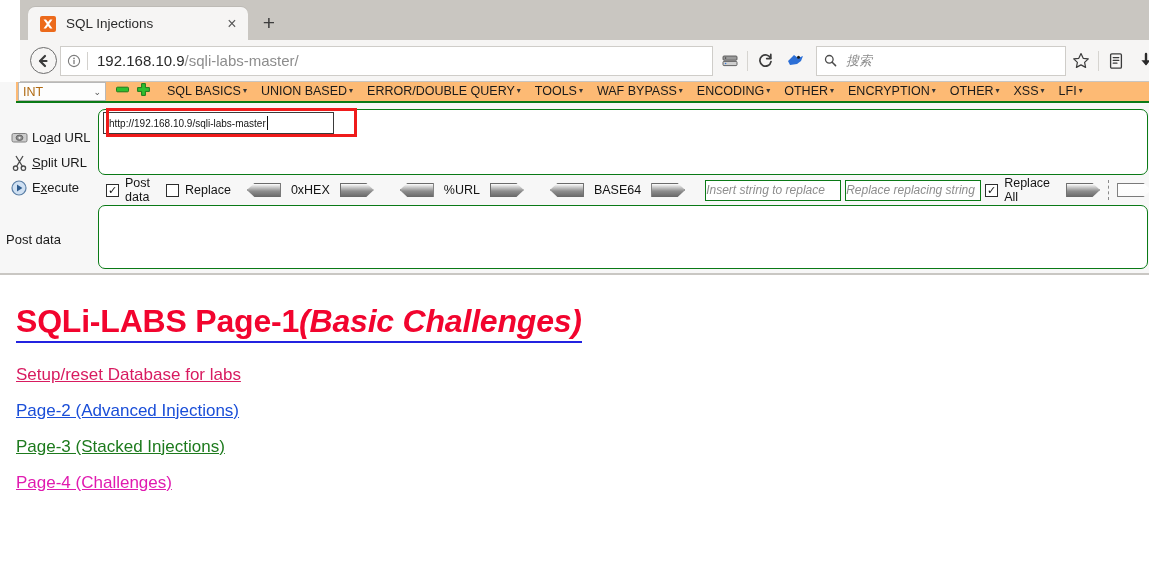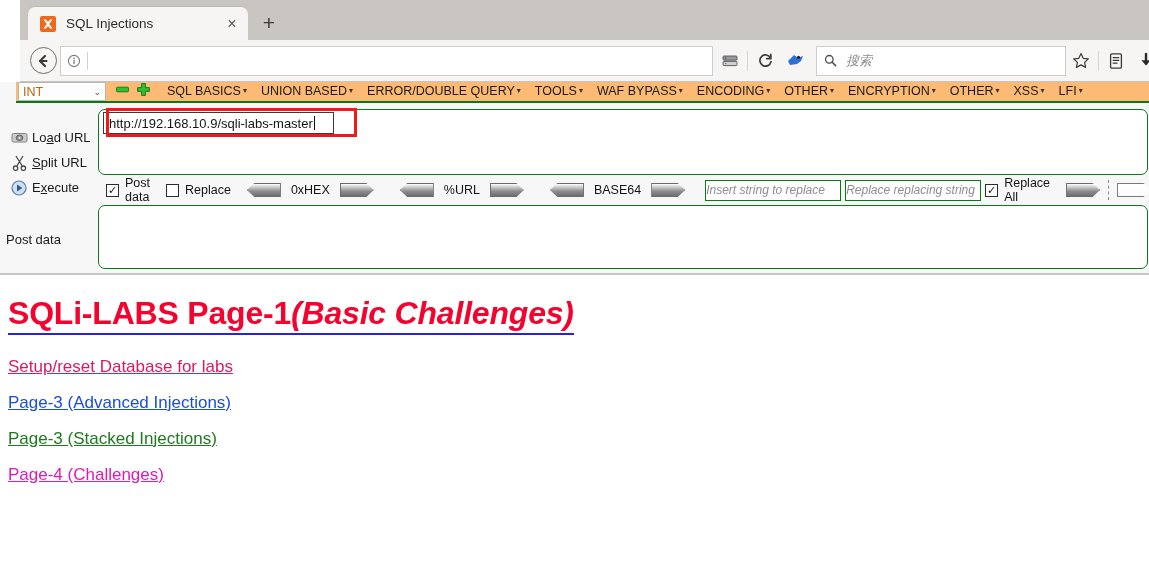--- a/index.html
+++ b/index.html
@@ -179,21 +179,21 @@
     width: 1050px;
   }
   .hb-urlinput {
     margin: 2px 0 0 4px;
     height: 22px;
     border: 1px solid #3a3a3a;
     background:#fff;
     width: 231px;
     display:flex; align-items:center;
     padding-left: 5px;
-    font-size: 13px; color:#151515;
+    font-size: 10px; color:#151515;
   }
   .caretbar {
     display:inline-block; width:1px; height:14px;
     background:#111; margin-left:1px;
   }
   .redbox {
     position: absolute;
     border: 3px solid #ef1b1b;
     pointer-events: none;
   }
@@ -238,21 +238,21 @@
     height: 64px;
     border: 1.4px solid #0a7a16;
     border-radius: 7px;
     background:#fff;
     width: 1050px;
     margin-top: 2px;
   }
   .hb-bottomline { height: 2px; background:#c9c7c3; }
 
   
-  .page { padding: 0; background:#fff; height: 282px; position: relative; }
+  .page { padding: 8px; background:#fff; height: 282px; position: relative; }
   .page-title {
     margin: 18px 0 0 8px;
     font-size: 32px;
     font-weight: bold;
     color: #f2042e;
     display: inline-block;
     border-bottom: 2.5px solid #2323e0;
     line-height: 1.25;
     letter-spacing: -0.2px;
   }
@@ -296,20 +296,21 @@
 
     <div class="urlbar">
       <span class="info-icon">
         <svg width="14" height="14" viewBox="0 0 14 14">
             <circle cx="7" cy="7" r="5.6" stroke="#7b7b7b" stroke-width="1.1" fill="none"></circle>
             <circle cx="7" cy="4.3" r="0.85" fill="#7b7b7b"></circle>
             <rect x="6.35" y="5.9" width="1.3" height="4.2" fill="#7b7b7b"></rect>
           </svg>
       </span>
       <span class="url-sep"></span>
+      <span class="url-text"><span>192.168.10.9</span><span class="dim">/sqli-labs-master/</span></span>
     </div>
 
     <div class="navbtn">
       <svg width="18" height="18" viewBox="0 0 18 18">
         <rect x="2" y="4" width="14" height="4.2" rx="1" fill="#9a9a9a" stroke="#555" stroke-width="0.9"></rect>
         <rect x="2" y="9.4" width="14" height="4.2" rx="1" fill="#cfcfcf" stroke="#555" stroke-width="0.9"></rect>
         <circle cx="4.6" cy="6.1" r="0.8" fill="#444"></circle>
         <circle cx="4.6" cy="11.5" r="0.8" fill="#3a7ad6"></circle>
       </svg>
     </div>
@@ -487,21 +488,21 @@
 <div class="page">
   <div>
     <h1 class="page-title"><span>SQLi-LABS Page-1</span><span class="ital">(Basic Challenges)</span></h1>
   </div>
 
   <div class="links">
     <div class="lnk-row">
       <a class="lnk" href="#" style="color:#d81b60;">Setup/reset Database for labs</a>
     </div>
     <div class="lnk-row">
-      <a class="lnk" href="#" style="color:#1a4ed8;">Page-3 (Advanced Injections)</a>
+      <a class="lnk" href="#" style="color:#1a4ed8;">Page-2 (Advanced Injections)</a>
     </div>
     <div class="lnk-row">
       <a class="lnk" href="#" style="color:#1d7a1d;">Page-3 (Stacked Injections)</a>
     </div>
     <div class="lnk-row">
       <a class="lnk" href="#" style="color:#e01bb0;">Page-4 (Challenges)</a>
     </div>
   </div>
 
 </div>

